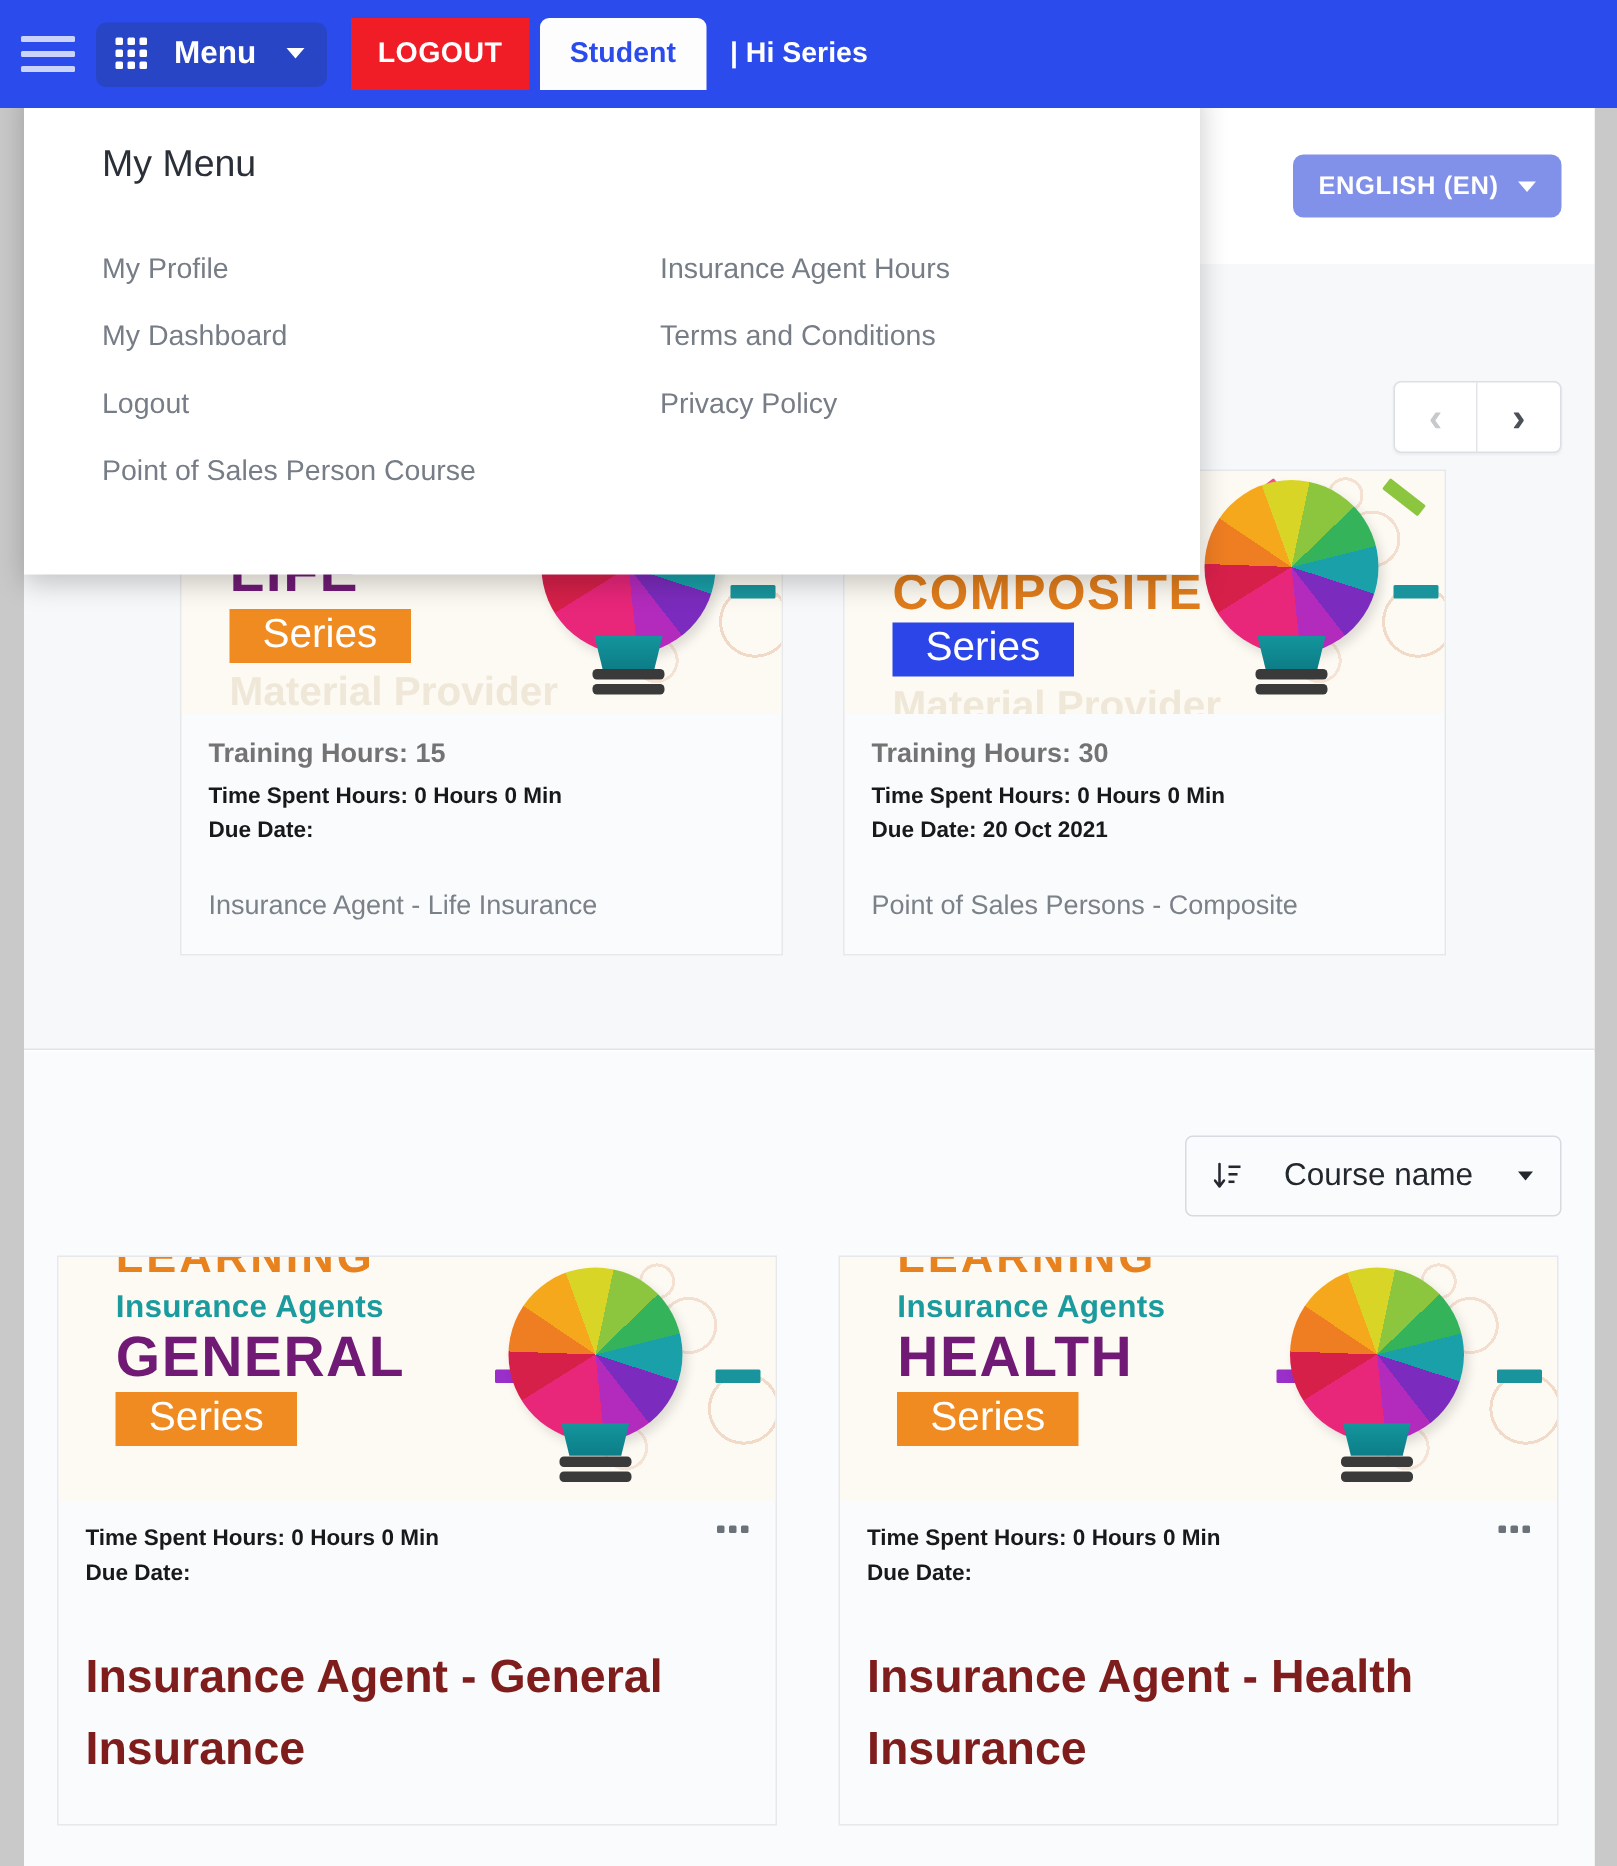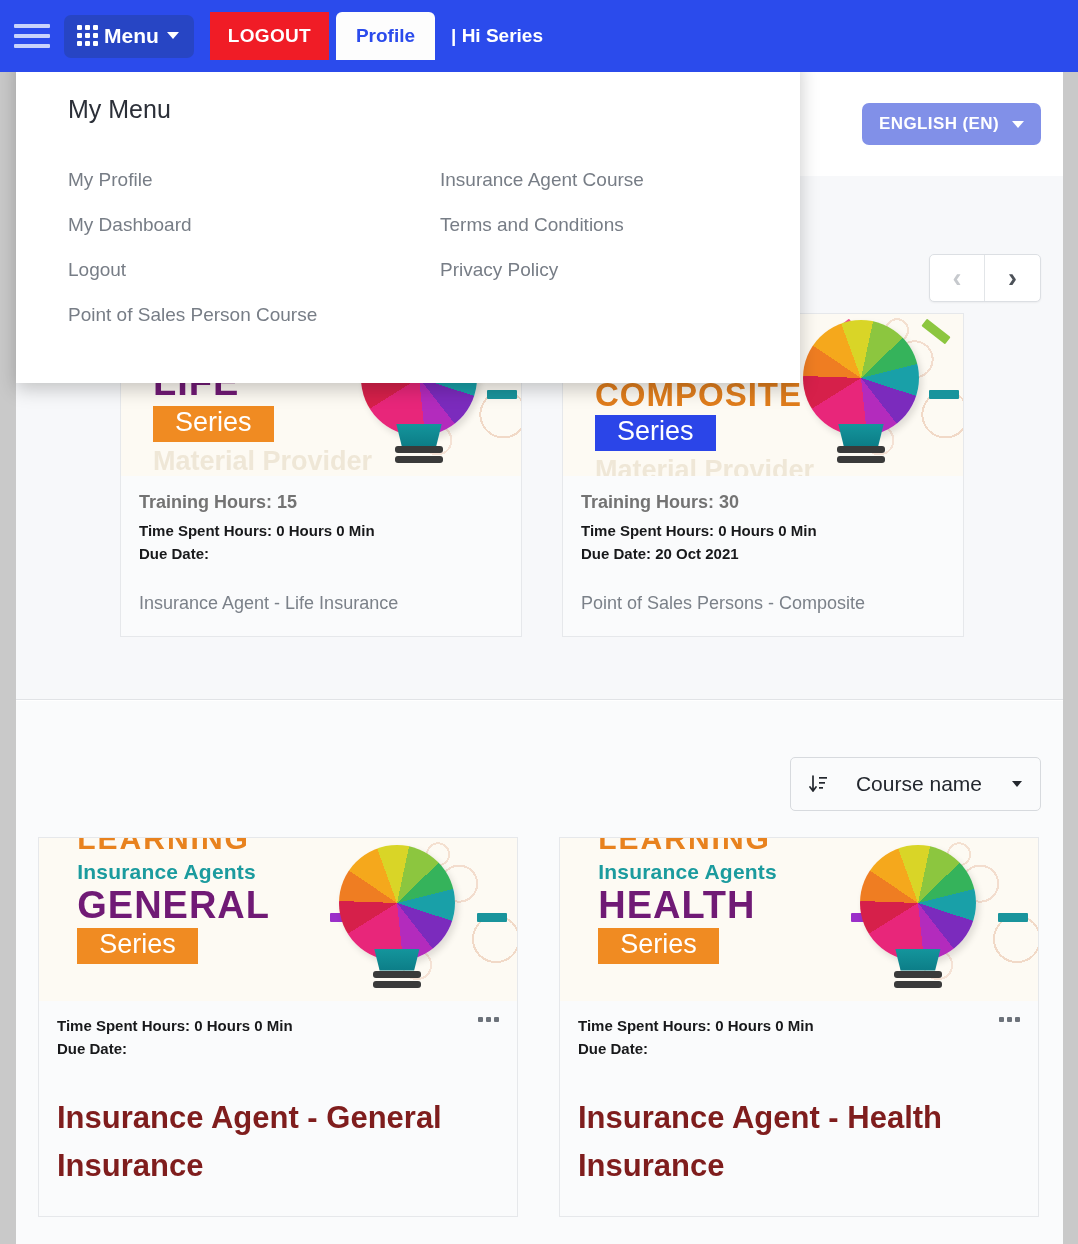--- a/index.html
+++ b/index.html
@@ -35,21 +35,21 @@
   .hamburger {
     width: 36px; height: 30px;
     display: flex; flex-direction: column; justify-content: center; gap: 6px;
     cursor: pointer; margin-right: 14px;
   }
   .hamburger span {
     display: block; height: 4px; width: 36px;
     background: #c9d3fb; border-radius: 1px;
   }
   .menu-btn {
-    display: flex; align-items: center; gap: 6px;
+    display: flex; align-items: center; gap: 18px;
     background: #2745c4; color: #fff;
     border: none; border-radius: 7px;
     padding: 9px 15px 10px 13px;
     font-size: 21px; font-weight: bold;
     cursor: pointer;
   }
   .dots-grid {
     display: grid; grid-template-columns: repeat(3, 5px);
     grid-template-rows: repeat(3, 5px); gap: 3px;
   }
@@ -445,21 +445,21 @@
   <div class="dropdown-panel">
     <div class="dropdown-title">My Menu</div>
     <div class="dropdown-cols">
       <div class="dd-col left">
         <div class="dd-item">My Profile</div>
         <div class="dd-item">My Dashboard</div>
         <div class="dd-item">Logout</div>
         <div class="dd-item">Point of Sales Person Course</div>
       </div>
       <div class="dd-col right">
-        <div class="dd-item">Insurance Agent Course</div>
+        <div class="dd-item">Insurance Agent Hours</div>
         <div class="dd-item">Terms and Conditions</div>
         <div class="dd-item">Privacy Policy</div>
       </div>
     </div>
   </div>
 
   <div class="navbar">
     <div class="hamburger">
       <span></span>
         <span></span>
@@ -474,17 +474,17 @@
           <i></i>
           <i></i>
           <i></i>
           <i></i>
           <i></i>
       </span>
       <span>Menu</span>
       <span class="caret-down"></span>
     </button>
     <button class="logout-btn">LOGOUT</button>
-    <div class="profile-tab">Profile</div>
+    <div class="profile-tab">Student</div>
     <div class="hi-user">| Hi Series</div>
   </div>
 
 </div>
 
 </body></html>

